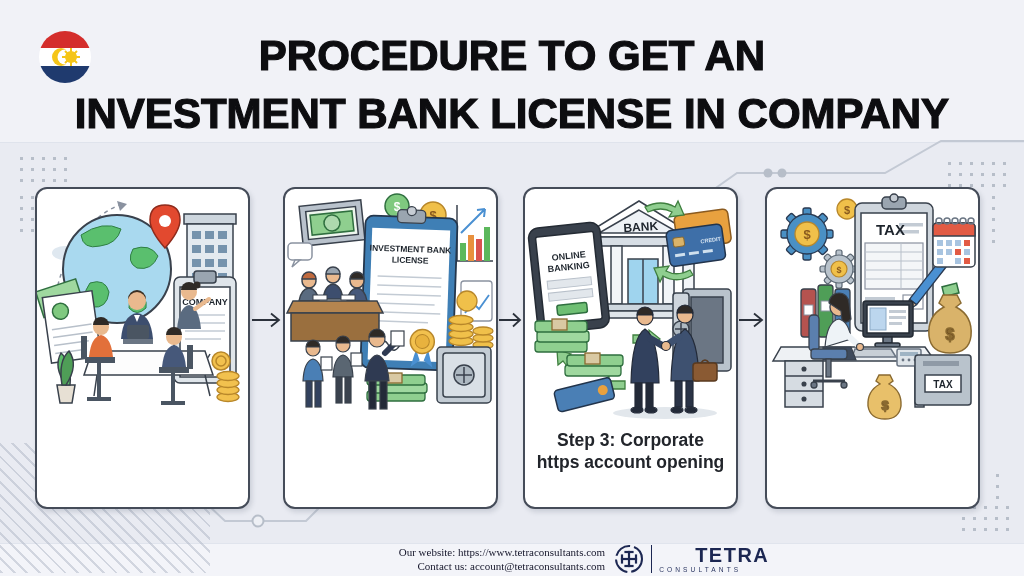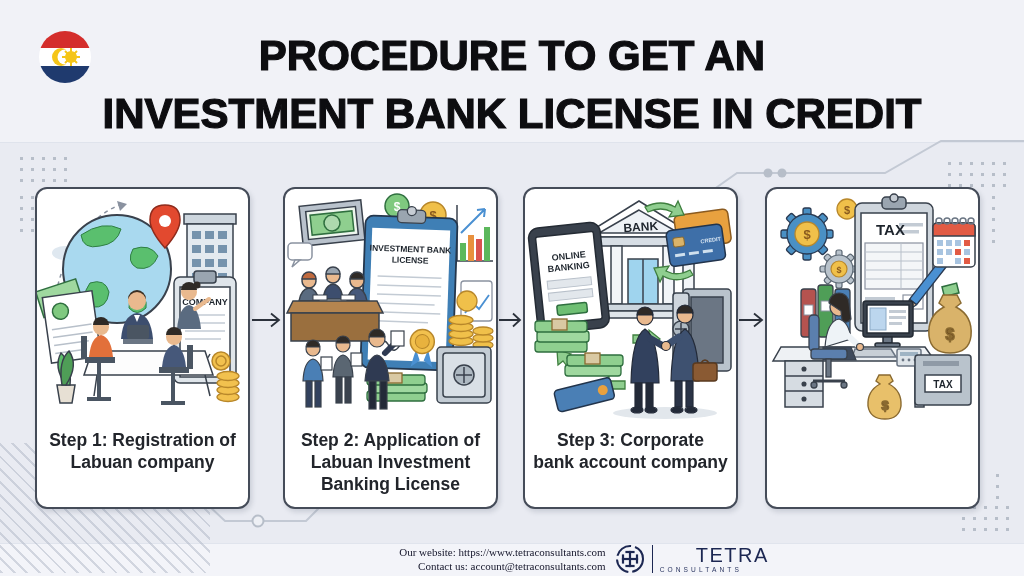--- a/index.html
+++ b/index.html
@@ -31,21 +31,21 @@
            white-space:pre-line;padding:4px 6px 0 6px;}
   .arrow{position:absolute;top:311px;}
   
   .footer{position:absolute;left:0;top:544px;width:1024px;display:flex;justify-content:center;
           align-items:center;gap:9px;transform:translateX(72px);}
   .contact{font-family:"Liberation Serif",serif;font-size:11px;line-height:1.3;color:#15162b;
            text-align:right;}
   .brand{display:flex;align-items:center;gap:7px;}
   .brand-divider{width:1px;height:28px;background:#1c2752;}
   .brand-text{display:flex;flex-direction:column;line-height:1;}
-  .brand-name{font-size:20px;font-weight:normal;color:#1c2752;letter-spacing:1.5px;margin-left:36px;}
+  .brand-name{font-size:20px;font-weight:bold;color:#1c2752;letter-spacing:1.5px;margin-left:36px;}
   .brand-sub{font-size:6.6px;color:#2a3560;letter-spacing:3.1px;margin-top:2px;}
   text{font-family:"Liberation Sans",sans-serif;}
 </style>
 </head>
 <body>
 
 <div id="canvas">
 
   <div class="band-top"></div>
   <div class="band-footer"></div>
@@ -80,21 +80,21 @@
       <circle cx="33" cy="27" r="6" fill="#f5c518"></circle>
       <g stroke="#f5c518" stroke-width="2">
         <line x1="33" y1="18" x2="33" y2="36"></line>
           <line x1="24" y1="27" x2="42" y2="27"></line>
         <line x1="27" y1="21" x2="39" y2="33"></line>
           <line x1="39" y1="21" x2="27" y2="33"></line>
       </g>
     </g>
   </svg>
   <div class="title l1">PROCEDURE TO GET AN</div>
-  <div class="title l2">INVESTMENT BANK LICENSE IN CREDIT</div>
+  <div class="title l2">INVESTMENT BANK LICENSE IN COMPANY</div>
 
   <div class="card" style="left:35px;">
     <div class="illus">
       <svg viewBox="0 0 209 236">
         <path d="M16 120 Q28 40 82 16" fill="none" stroke="#8a92a0" stroke-width="1.5" stroke-dasharray="4 4"></path>
         <path d="M80 12 l10 3 -7 7 z" fill="#8a92a0"></path>
         <ellipse cx="28" cy="64" rx="13" ry="7" fill="#dfe8f0"></ellipse>
         <ellipse cx="41" cy="68" rx="10" ry="6" fill="#dfe8f0"></ellipse>
 
         <g stroke="#39414c" stroke-width="1.5">
@@ -207,22 +207,20 @@
         </g>
 
         <g stroke="#b8872a" stroke-width="1.3" fill="#f2c14e">
           <ellipse cx="191" cy="208" rx="11" ry="4.5"></ellipse>
             <ellipse cx="191" cy="201" rx="11" ry="4.5"></ellipse>
           <ellipse cx="191" cy="194" rx="11" ry="4.5"></ellipse>
             <ellipse cx="191" cy="187" rx="11" ry="4.5"></ellipse>
         </g>
       </svg>
     </div>
-    <div class="caption">Step 1: Registration of
-Labuan company</div>
   </div>
 
   <div class="card" style="left:283px;">
     <div class="illus">
       <svg viewBox="0 0 209 236">
 
         <g stroke="#39414c" stroke-width="1.5">
           <g transform="rotate(-6 47 34)">
             <rect x="16" y="14" width="62" height="40" fill="#b9c2cc"></rect>
             <rect x="22" y="20" width="50" height="28" fill="#eef6ee"></rect>
@@ -342,23 +340,20 @@
           <circle cx="92" cy="150" r="8" fill="#e9b98e"></circle>
             <path d="M84 148 a8 8 0 0 1 16 0 z" fill="#2f2a26"></path>
           <path d="M80 192 q2 -24 12 -26 q10 2 12 26 z" fill="#2f3a52"></path>
           <path d="M100 164 L112 152" stroke="#2f3a52" stroke-width="6" stroke-linecap="round"></path>
           <rect x="106" y="142" width="13" height="15" fill="#ffffff"></rect>
           <rect x="84" y="192" width="7" height="28" fill="#232a38"></rect>
             <rect x="95" y="192" width="7" height="28" fill="#232a38"></rect>
         </g>
       </svg>
     </div>
-    <div class="caption">Step 2: Application of
-Labuan Investment
-Banking License</div>
   </div>
 
   <div class="card" style="left:523px;">
     <div class="illus">
       <svg viewBox="0 0 209 236">
 
         <g stroke="#39414c" stroke-width="1.5">
           <path d="M114 12 L56 48 L172 48 z" fill="#ffffff"></path>
           <path d="M114 21 L74 44 L154 44 z" fill="#eef2f6"></path>
           <rect x="58" y="48" width="112" height="9" fill="#d7dee5"></rect>
@@ -444,21 +439,21 @@
           <rect x="150" y="192" width="7" height="26" fill="#2a3346"></rect>
             <rect x="161" y="192" width="7" height="26" fill="#2a3346"></rect>
           <ellipse cx="152" cy="221" rx="6" ry="3" fill="#232a38"></ellipse>
             <ellipse cx="166" cy="221" rx="6" ry="3" fill="#232a38"></ellipse>
           <rect x="168" y="174" width="24" height="18" rx="3" fill="#8a5a33" stroke="#5a3a1f" stroke-width="1.5"></rect>
           <path d="M176 174 q4 -6 8 0" fill="none" stroke="#5a3a1f" stroke-width="1.5"></path>
         </g>
       </svg>
     </div>
     <div class="caption">Step 3: Corporate
-bank account company</div>
+https account opening</div>
   </div>
 
   <div class="card" style="left:765px;">
     <div class="illus">
       <svg viewBox="0 0 209 236">
 
         <g>
           <g fill="#4a90c4" stroke="#2a3a52" stroke-width="1.3">
             <g transform="rotate(0 40 45)">
                 <rect x="36" y="19" width="8" height="9" rx="2"></rect>

